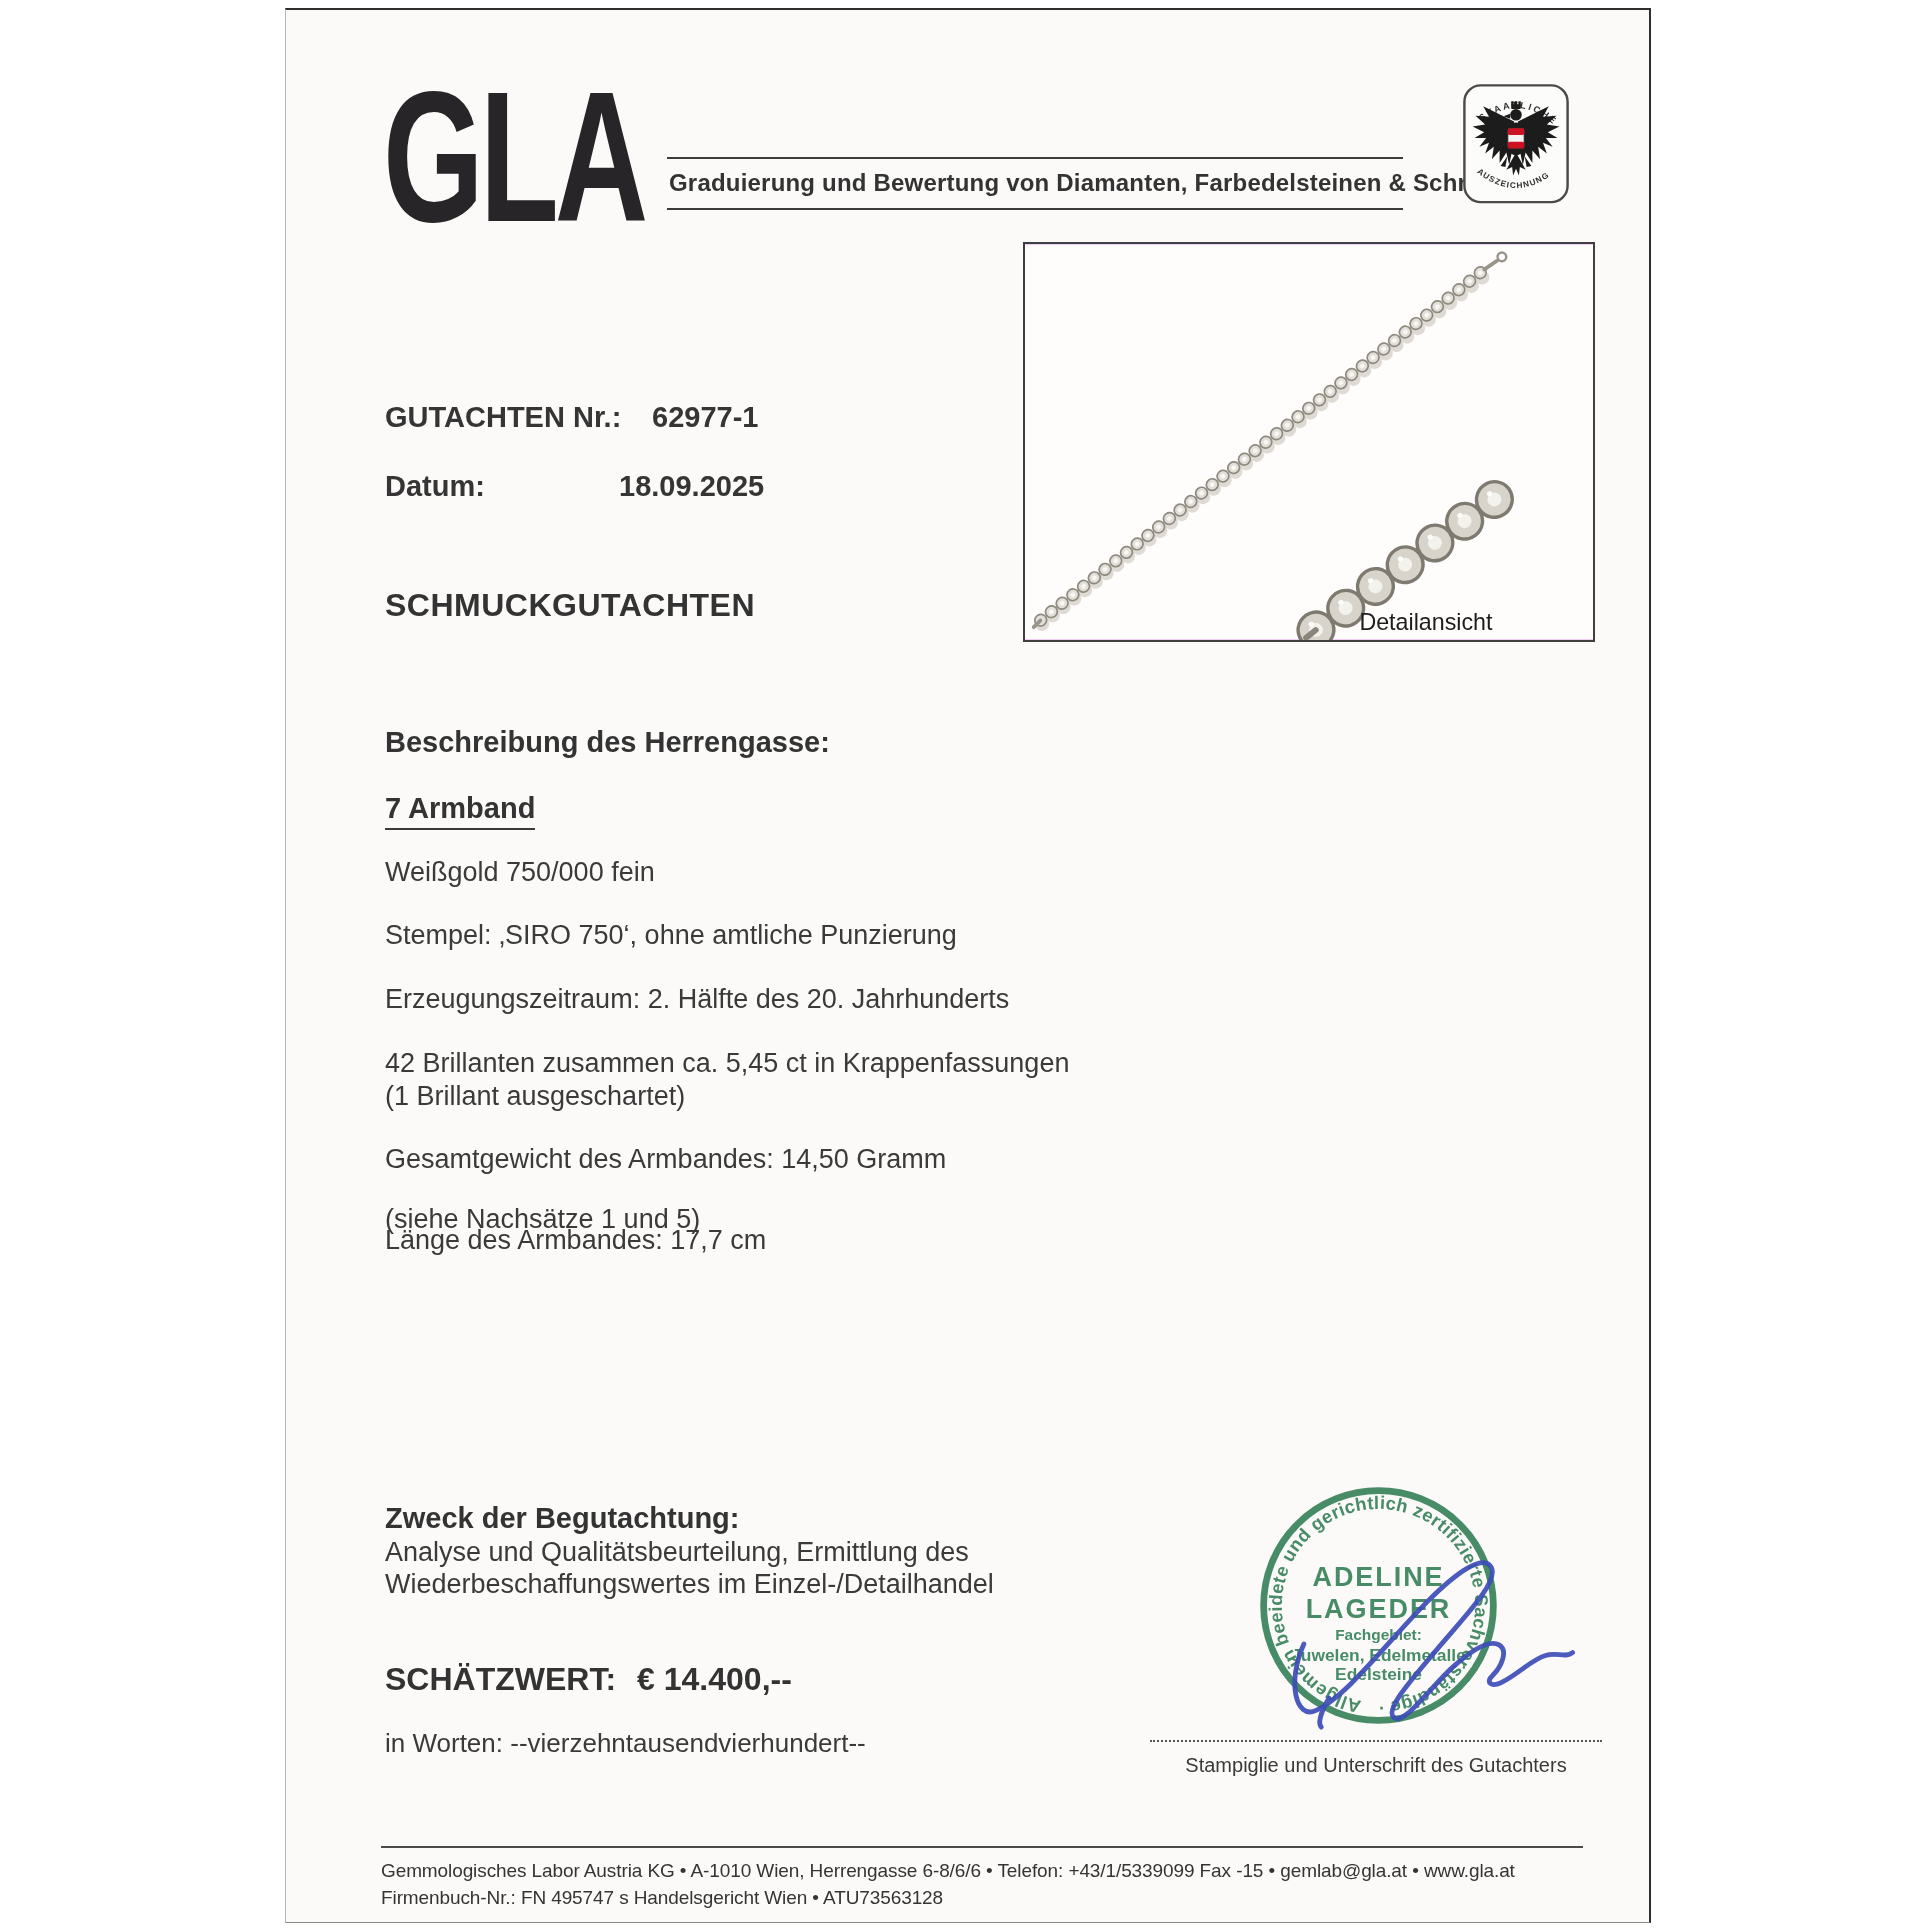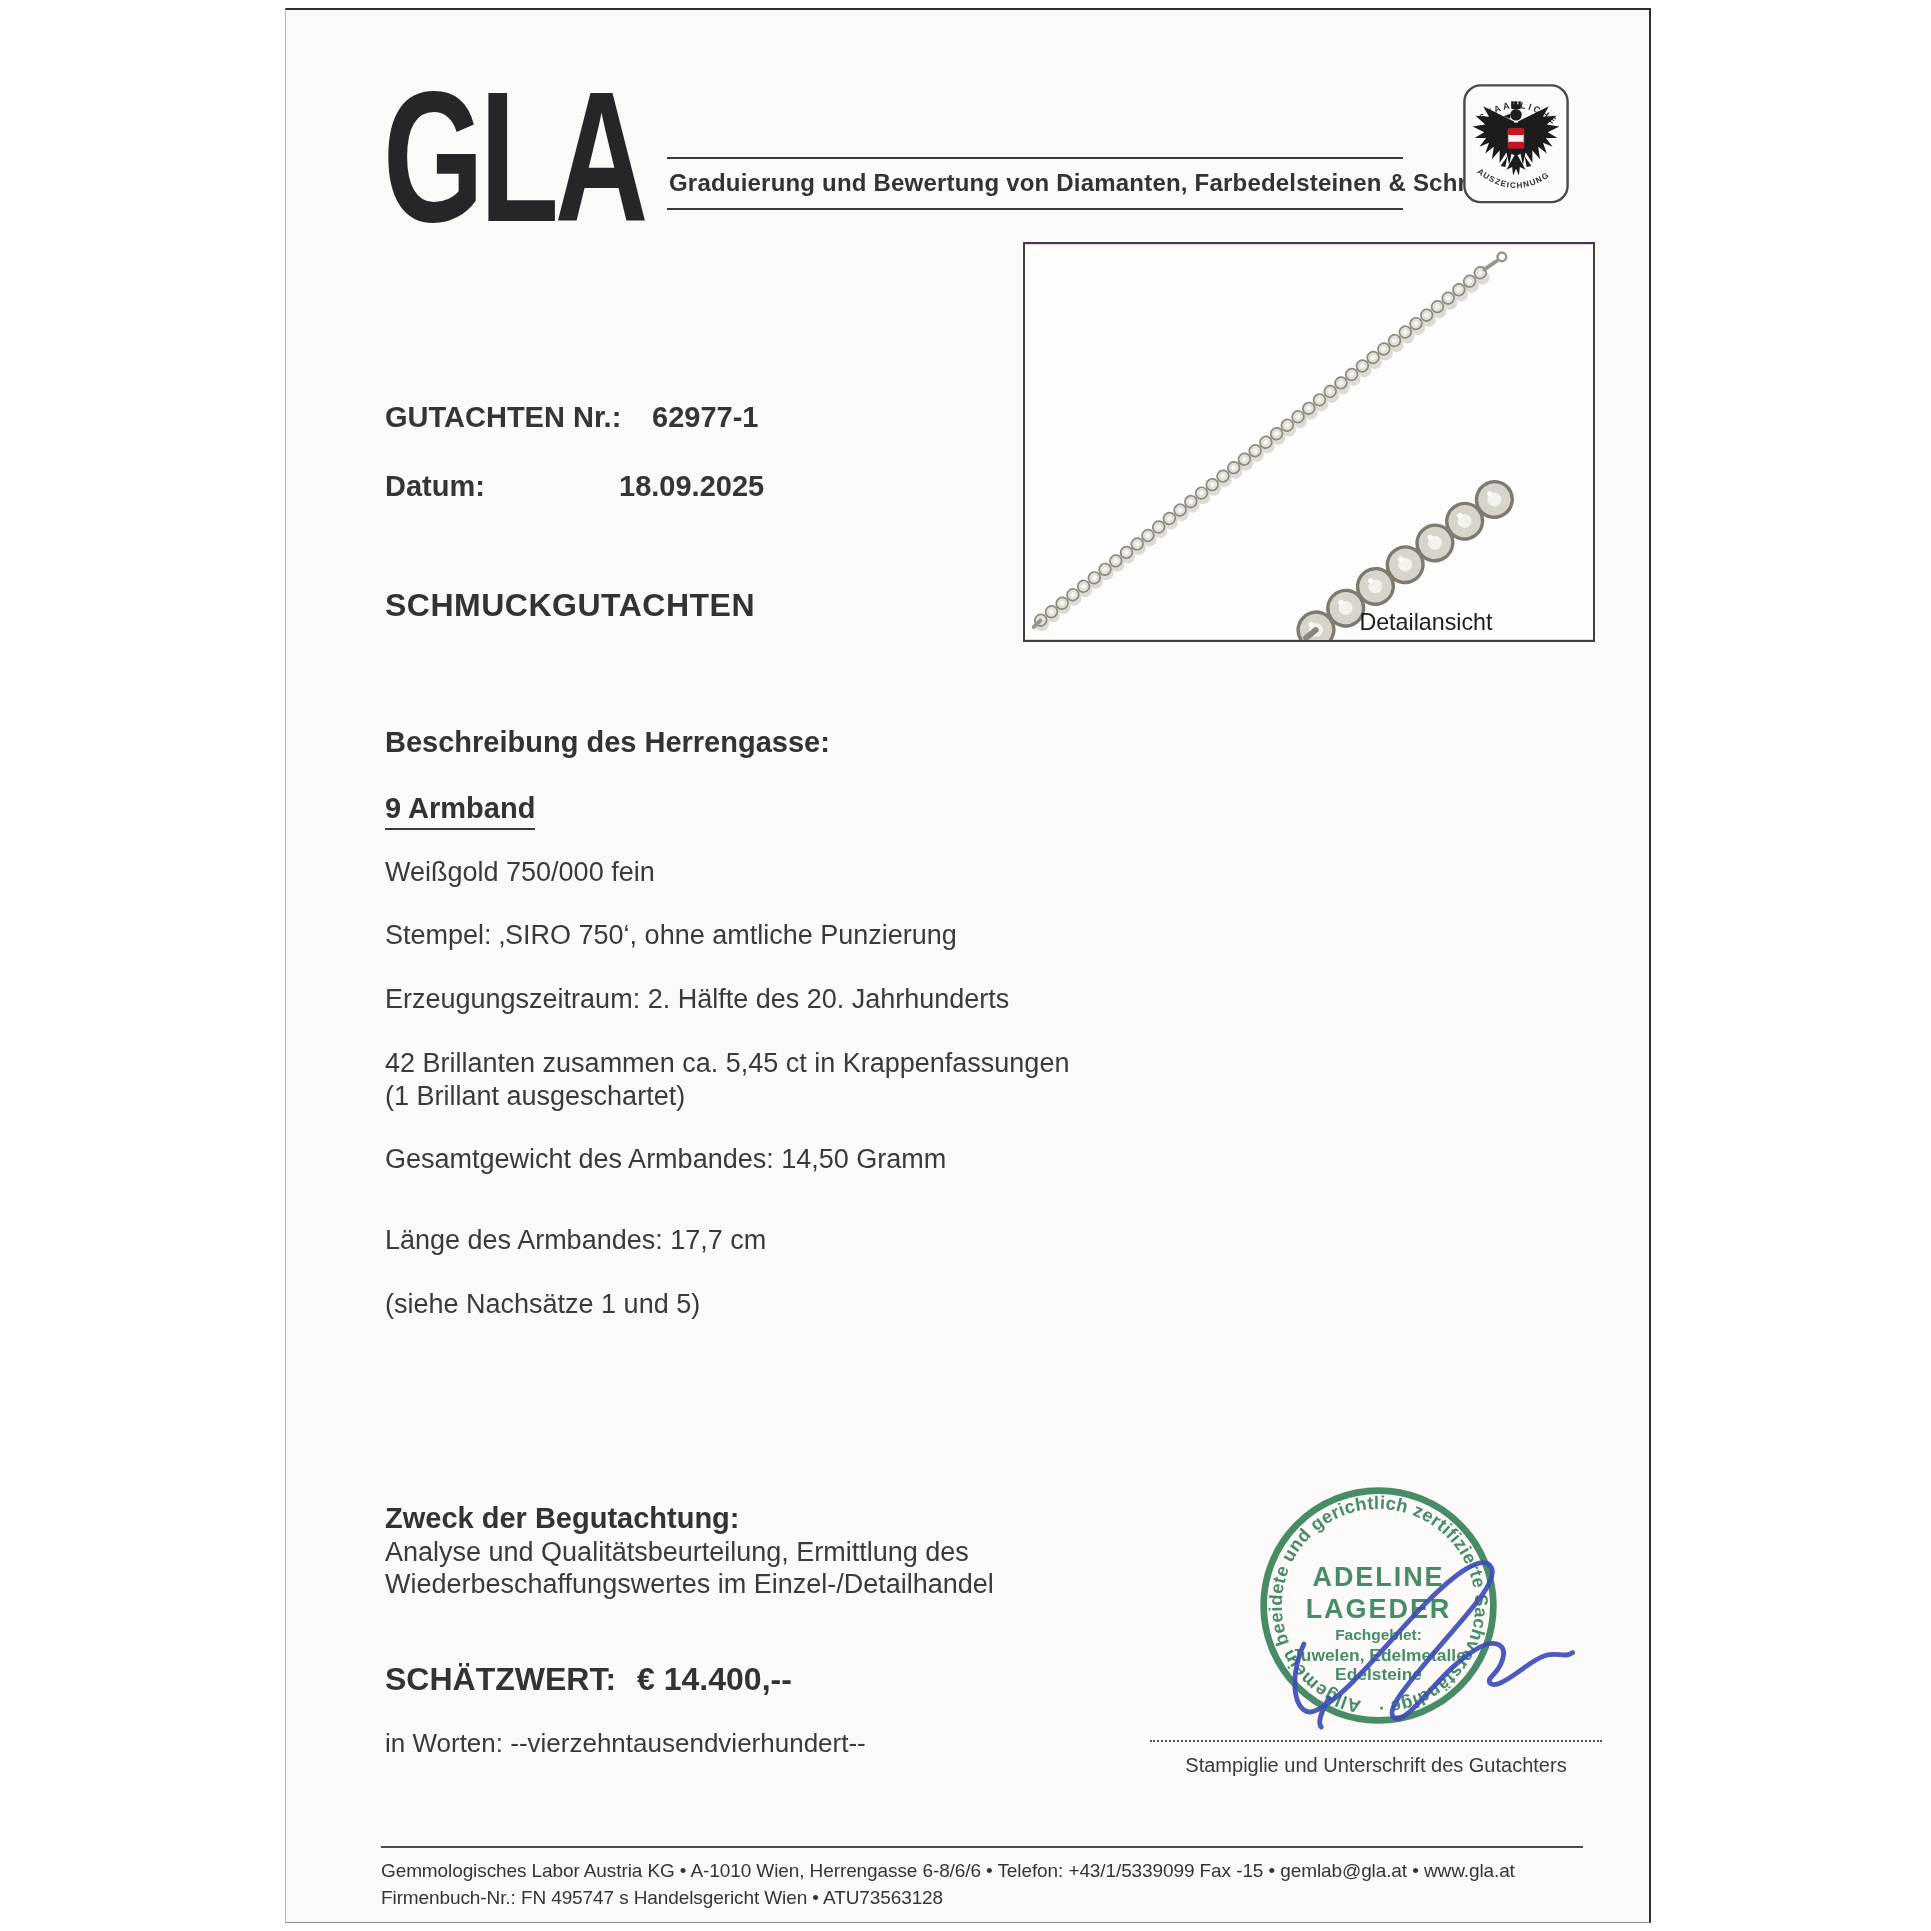--- a/index.html
+++ b/index.html
@@ -32,21 +32,21 @@
   .photo-caption{left:737px;top:636px;width:572px;font-size:16.4px;line-height:25px;color:#3c3c3c;
                  text-align:justify;letter-spacing:-0.1px;}
 
   
   .section-heading{font-size:29px;font-weight:bold;color:#333;}
   .besch-heading{left:99px;top:716px;}
   .item-title{left:99px;top:782px;font-size:29px;font-weight:bold;color:#333;
               border-bottom:2.9px solid #3a3a3a;padding-bottom:2.9px;}
   .body-line{left:99px;font-size:27px;color:#3a3a3a;line-height:33px;white-space:pre-line;}
   .bl1{top:846px;} .bl2{top:909px;} .bl3{top:973px;} .bl4{top:1037px;}
-  .bl5{top:1133px;} .bl6{top:1196px;margin-top:18px;} .bl7{top:1278px;text-align:right;}
+  .bl5{top:1133px;} .bl6{top:1196px;margin-top:18px;} .bl7{top:1193px;text-align:right;}
 
   
   .purpose-heading{left:99px;top:1492px;}
   .purpose-body{left:99px;top:1526px;font-size:27px;line-height:32px;color:#3a3a3a;white-space:pre-line;}
   .value-line{left:99px;top:1651px;font-size:32px;font-weight:bold;color:#333;white-space:nowrap;}
   .value-amount{margin-left:21px;}
   .value-words{left:99px;top:1718px;font-size:26px;color:#3a3a3a;}
 
   
   .stamp{left:967px;top:1470px;width:251px;height:251px;}
@@ -130,21 +130,21 @@
           <path d="M300,398 L486,262" stroke="#d8d4cb" stroke-width="33" stroke-dasharray="0.5 37.5"></path>
           <path d="M300,398 L486,262" stroke="#f4f2ec" stroke-width="14" stroke-dasharray="0.5 37.5"></path>
           <path d="M300,398 L486,262" stroke="#ffffff" stroke-width="5" stroke-dasharray="0.5 37.5" transform="translate(-5,-6)" opacity=".9"></path>
           <path d="M290,406 l10,-8" stroke="#8a857c" stroke-width="6"></path>
         </g>
         <text x="345" y="398" font-size="24" fill="#1d1d1d" font-family="Liberation Sans, sans-serif">Detailansicht</text>
       </svg>
     </div>
 
     <div class="abs section-heading besch-heading">Beschreibung des Herrengasse:</div>
-    <div class="abs item-title">9 Armband</div>
+    <div class="abs item-title">7 Armband</div>
     <div class="abs body-line bl1">Weißgold 750/000 fein</div>
     <div class="abs body-line bl2">Stempel: ‚SIRO 750‘, ohne amtliche Punzierung</div>
     <div class="abs body-line bl3">Erzeugungszeitraum: 2. Hälfte des 20. Jahrhunderts</div>
     <div class="abs body-line bl4">42 Brillanten zusammen ca. 5,45 ct in Krappenfassungen
 (1 Brillant ausgeschartet)</div>
     <div class="abs body-line bl5">Gesamtgewicht des Armbandes: 14,50 Gramm</div>
     <div class="abs body-line bl6">Länge des Armbandes: 17,7 cm</div>
     <div class="abs body-line bl7">(siehe Nachsätze 1 und 5)</div>
 
     <div class="abs section-heading purpose-heading">Zweck der Begutachtung:</div>

